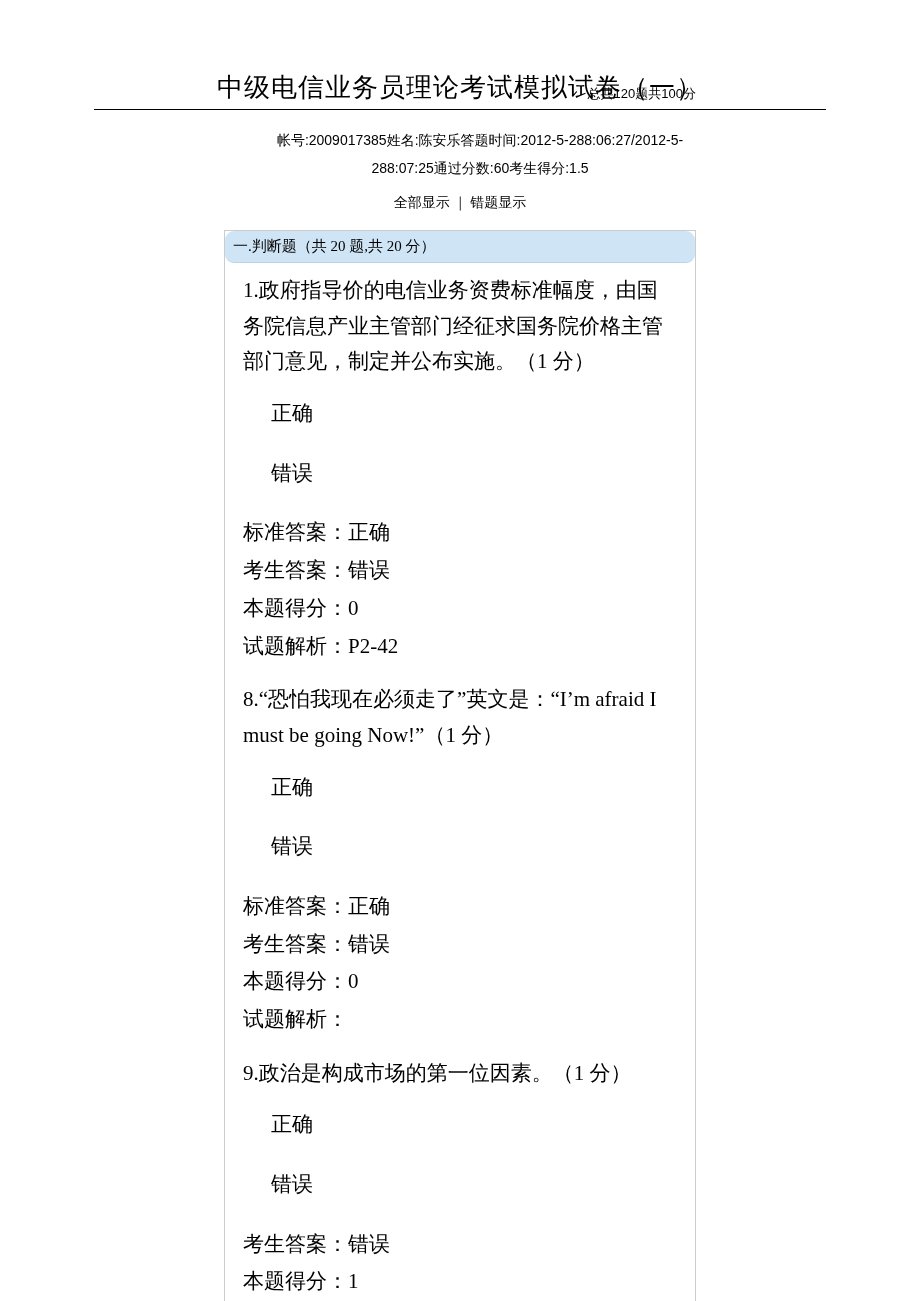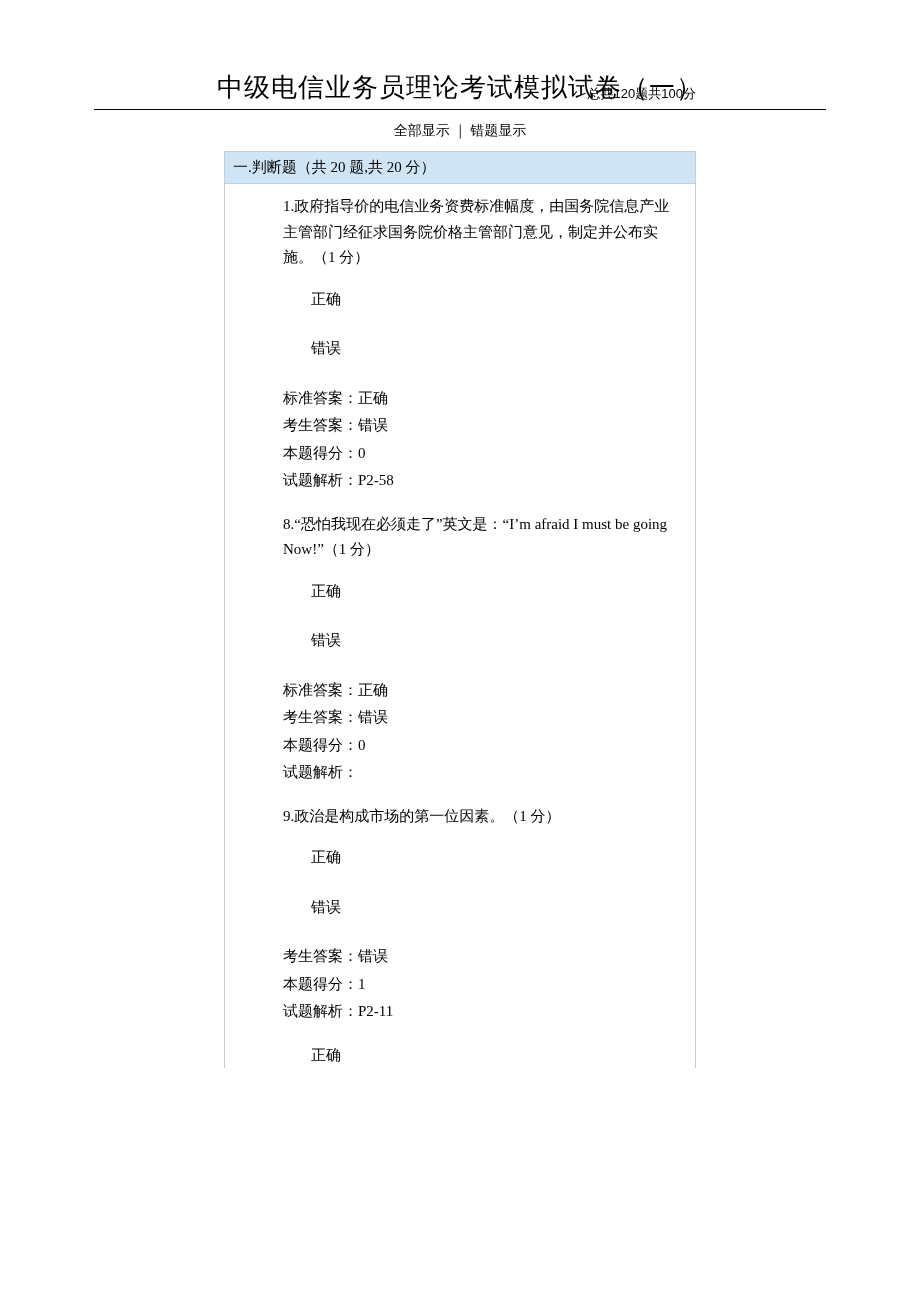--- a/index.html
+++ b/index.html
@@ -36,44 +36,44 @@
   .subheader {
     padding: 16px 120px 0 160px;
     font-size: 14px;
     text-align: center;
     font-family: Arial, "SimSun", serif;
     line-height: 2;
   }
   .display-toggle {
     text-align: center;
     font-size: 14px;
-    padding: 12px 0 11px 0;
+    padding: 12px 0 18px 0;
     font-family: "SimSun", serif;
   }
   .content-wrapper {
     border-top: 1px solid #ccc;
     border-left: 1px solid #ccc;
     border-right: 1px solid #ccc;
     margin: 0 130px 0 130px;
   }
   .section-header {
     background: #cfe5f6;
     border-bottom: 1px solid #b8d4ea;
     padding: 6px 8px;
     font-size: 15px;
     font-family: "SimSun", serif;
+    border-radius: 9px;
   }
   .questions {
     padding: 10px 18px 0 18px;
   }
   .question {
     margin-bottom: 18px;
-    font-size: 15px;
+    font-size: 21px;
     line-height: 1.7;
-    margin-left: 40px;
   }
   .q-text {
     margin-bottom: 16px;
   }
   .opt {
     padding-left: 28px;
     margin-bottom: 24px;
   }
   .meta-line {
     margin-bottom: 2px;
@@ -86,41 +86,44 @@
 </head>
 <body>
 
 <div class="page">
 
   <div class="header">
     <div class="title">中级电信业务员理论考试模拟试卷（一）</div>
     <div class="title-right">总共120题共100分</div>
   </div>
 
+  <div class="subheader">
+    <span>帐号:</span><span>2009017385</span><span>姓名:</span><span>陈安乐</span><span>答题时间:</span><span>2012-5-288:06:27/2012-5-288:07:25</span><span>通过分数:</span><span>60</span><span>考生得分:</span><span>1.5</span>
+  </div>
 
   <div class="display-toggle">
     <span>全部显示</span>
     <span>｜</span>
     <span>错题显示</span>
   </div>
 
   <div class="content-wrapper">
     <div class="section-header">一.判断题（共 20 题,共 20 分）</div>
 
     <div class="questions">
 
       <div class="question">
         <div class="q-text">1.政府指导价的电信业务资费标准幅度，由国务院信息产业主管部门经征求国务院价格主管部门意见，制定并公布实施。（1 分）</div>
         <div class="opt">正确</div>
         <div class="opt">错误</div>
         <div class="meta-block">
           <div class="meta-line"><span>标准答案：</span><span>正确</span></div>
           <div class="meta-line"><span>考生答案：</span><span>错误</span></div>
           <div class="meta-line"><span>本题得分：</span><span>0</span></div>
-          <div class="meta-line"><span>试题解析：</span><span>P2-58</span></div>
+          <div class="meta-line"><span>试题解析：</span><span>P2-42</span></div>
         </div>
       </div>
 
       <div class="question">
         <div class="q-text">8.“恐怕我现在必须走了”英文是：“I’m afraid I must be going Now!”（1 分）</div>
         <div class="opt">正确</div>
         <div class="opt">错误</div>
         <div class="meta-block">
           <div class="meta-line"><span>标准答案：</span><span>正确</span></div>
           <div class="meta-line"><span>考生答案：</span><span>错误</span></div>

